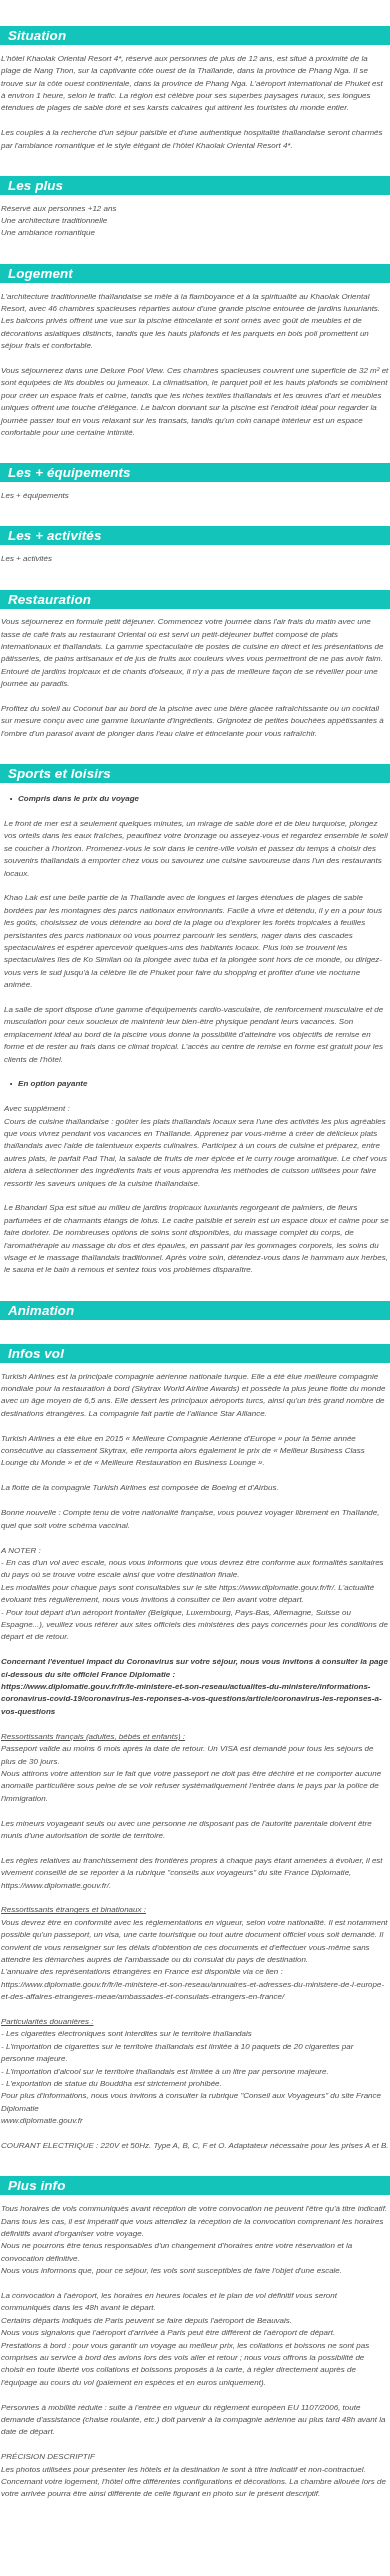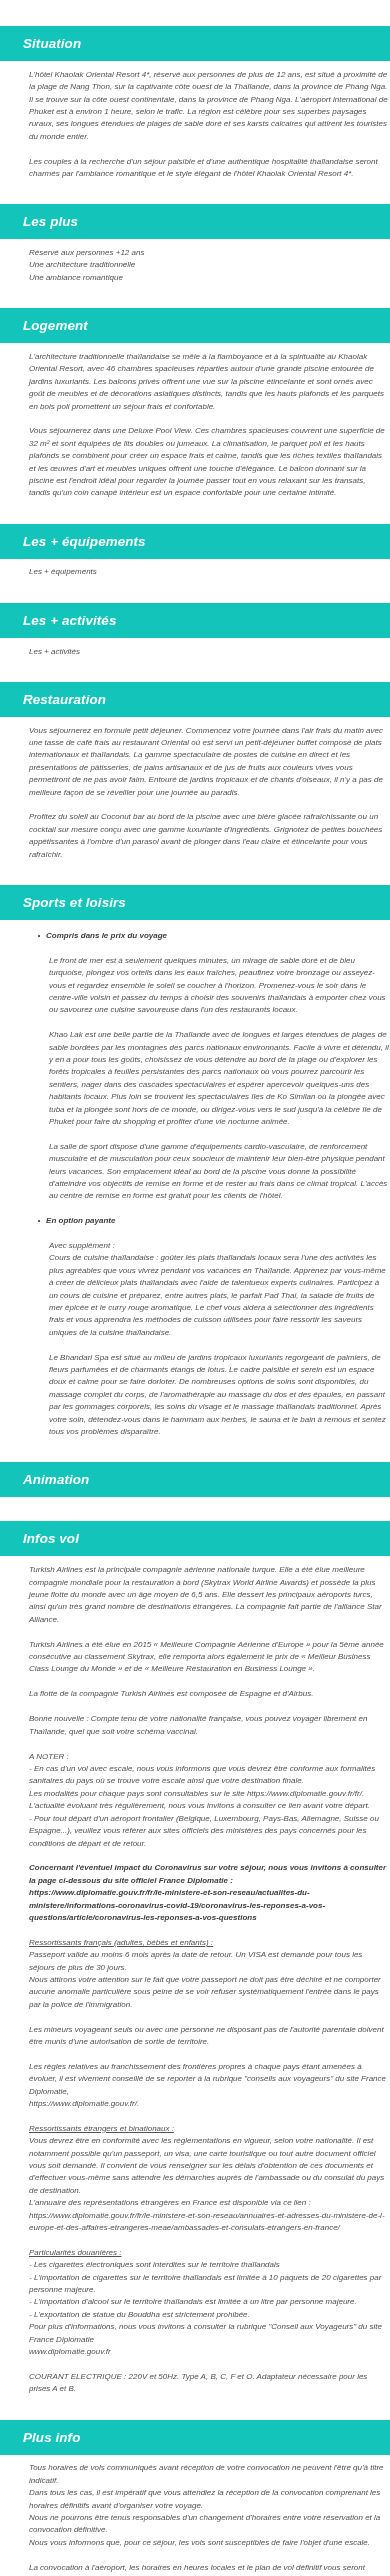--- a/index.html
+++ b/index.html
@@ -12,44 +12,44 @@
   html,body{margin:0;padding:0;background:#fff;}
   body{
     width:391px;
     font-family:"Liberation Sans",sans-serif;
     font-style:italic;
     color:var(--text);
   }
   main{display:block;padding-bottom:7.2px;}
   .sec-header{
     background:var(--accent);
-    height:35px;
+    height:19px;
     display:flex;
     align-items:center;
-    padding-left:23px;
+    padding-left:8px;
     margin-top:24px;
   }
   .sec:first-child .sec-header{margin-top:26px;}
   .sec-header h2{
     margin:0;
     color:var(--header-text);
     font-size:13.4px;
     font-weight:bold;
     font-style:italic;
     letter-spacing:0.1px;
   }
   .sec-body{
     padding:7.7px 2.1px 0 1px;
     font-size:8px;
     line-height:12.4px;
   }
-  .blk{margin:0 0 12.4px 0;white-space:pre-line;padding-left:28px;}
+  .blk{margin:0 0 12.4px 0;white-space:pre-line;}
   .blk:last-child{margin-bottom:5.2px;}
   .blk.bold{font-weight:bold;color:var(--strong);}
-  .blk.indent{margin-left:20px;}
+  .blk.indent{margin-left:3px;}
   .bullet{display:flex;margin:2.1px 0 12.4px 0;}
   .bullet .dot{
     width:5.7px;margin-left:8.8px;margin-right:2.6px;
     color:#2f2f2f;font-size:7.2px;line-height:12.4px;
   }
   .bullet .bullet-label{font-weight:bold;color:var(--strong);}
   .ulead{text-decoration:underline;}
 </style>
 </head>
 <body>
@@ -128,21 +128,21 @@
         <h2>Animation</h2>
       </div>
     </section>
     <section class="sec">
       <div class="sec-header">
         <h2>Infos vol</h2>
       </div>
       <div class="sec-body">
         <p class="blk p">Turkish Airlines est la principale compagnie aérienne nationale turque. Elle a été élue meilleure compagnie mondiale pour la restauration à bord (Skytrax World Airline Awards) et possède la plus jeune flotte du monde avec un âge moyen de 6,5 ans. Elle dessert les principaux aéroports turcs, ainsi qu'un très grand nombre de destinations étrangères. La compagnie fait partie de l'alliance Star Alliance.</p>
         <p class="blk p">Turkish Airlines a été élue en 2015 « Meilleure Compagnie Aérienne d'Europe » pour la 5ème année consécutive au classement Skytrax, elle remporta alors également le prix de « Meilleur Business Class Lounge du Monde » et de « Meilleure Restauration en Business Lounge ».</p>
-        <p class="blk p">La flotte de la compagnie Turkish Airlines est composée de Espagne et d'Airbus.</p>
+        <p class="blk p">La flotte de la compagnie Turkish Airlines est composée de Boeing et d'Airbus.</p>
       </div>
     </section>
     <section class="sec">
       <div class="sec-body">
         <p class="blk p">Bonne nouvelle : Compte tenu de votre nationalité française, vous pouvez voyager librement en Thaïlande, quel que soit votre schéma vaccinal.</p>
         <p class="blk p">A NOTER :
 - En cas d'un vol avec escale, nous vous informons que vous devrez être conforme aux formalités sanitaires du pays où se trouve votre escale ainsi que votre destination finale.
 Les modalités pour chaque pays sont consultables sur le site https://www.diplomatie.gouv.fr/fr/. L'actualité évoluant très régulièrement, nous vous invitons à consulter ce lien avant votre départ.
 - Pour tout départ d'un aéroport frontalier (Belgique, Luxembourg, Pays-Bas, Allemagne, Suisse ou Espagne...), veuillez vous référer aux sites officiels des ministères des pays concernés pour les conditions de départ et de retour.</p>
         <p class="blk bold">Concernant l'éventuel impact du Coronavirus sur votre séjour, nous vous invitons à consulter la page ci-dessous du site officiel France Diplomatie :

